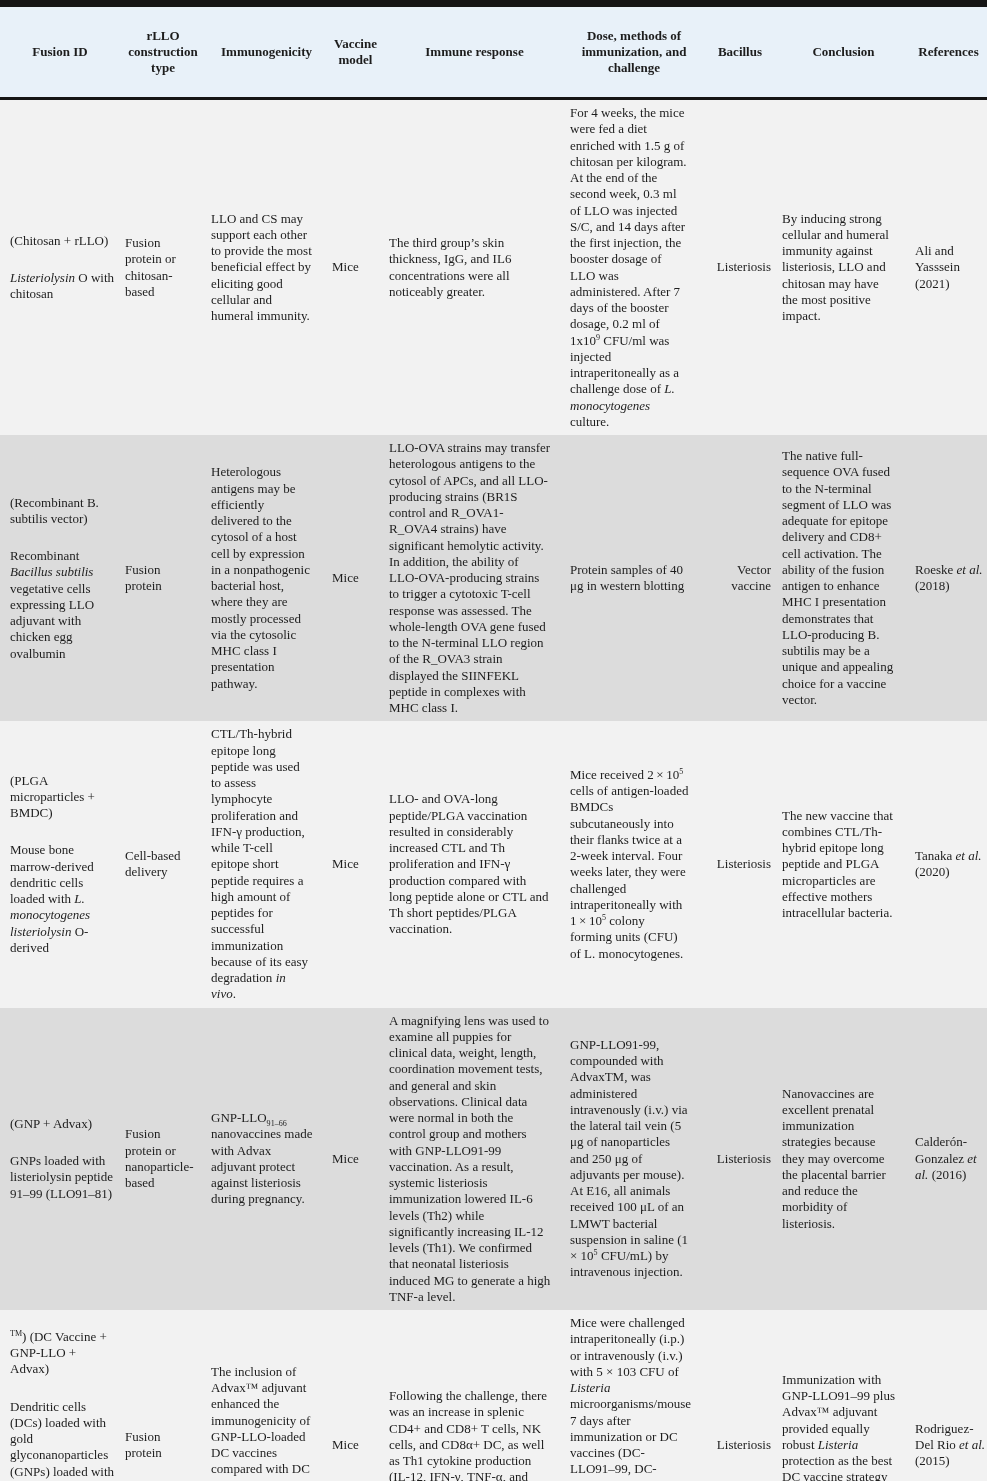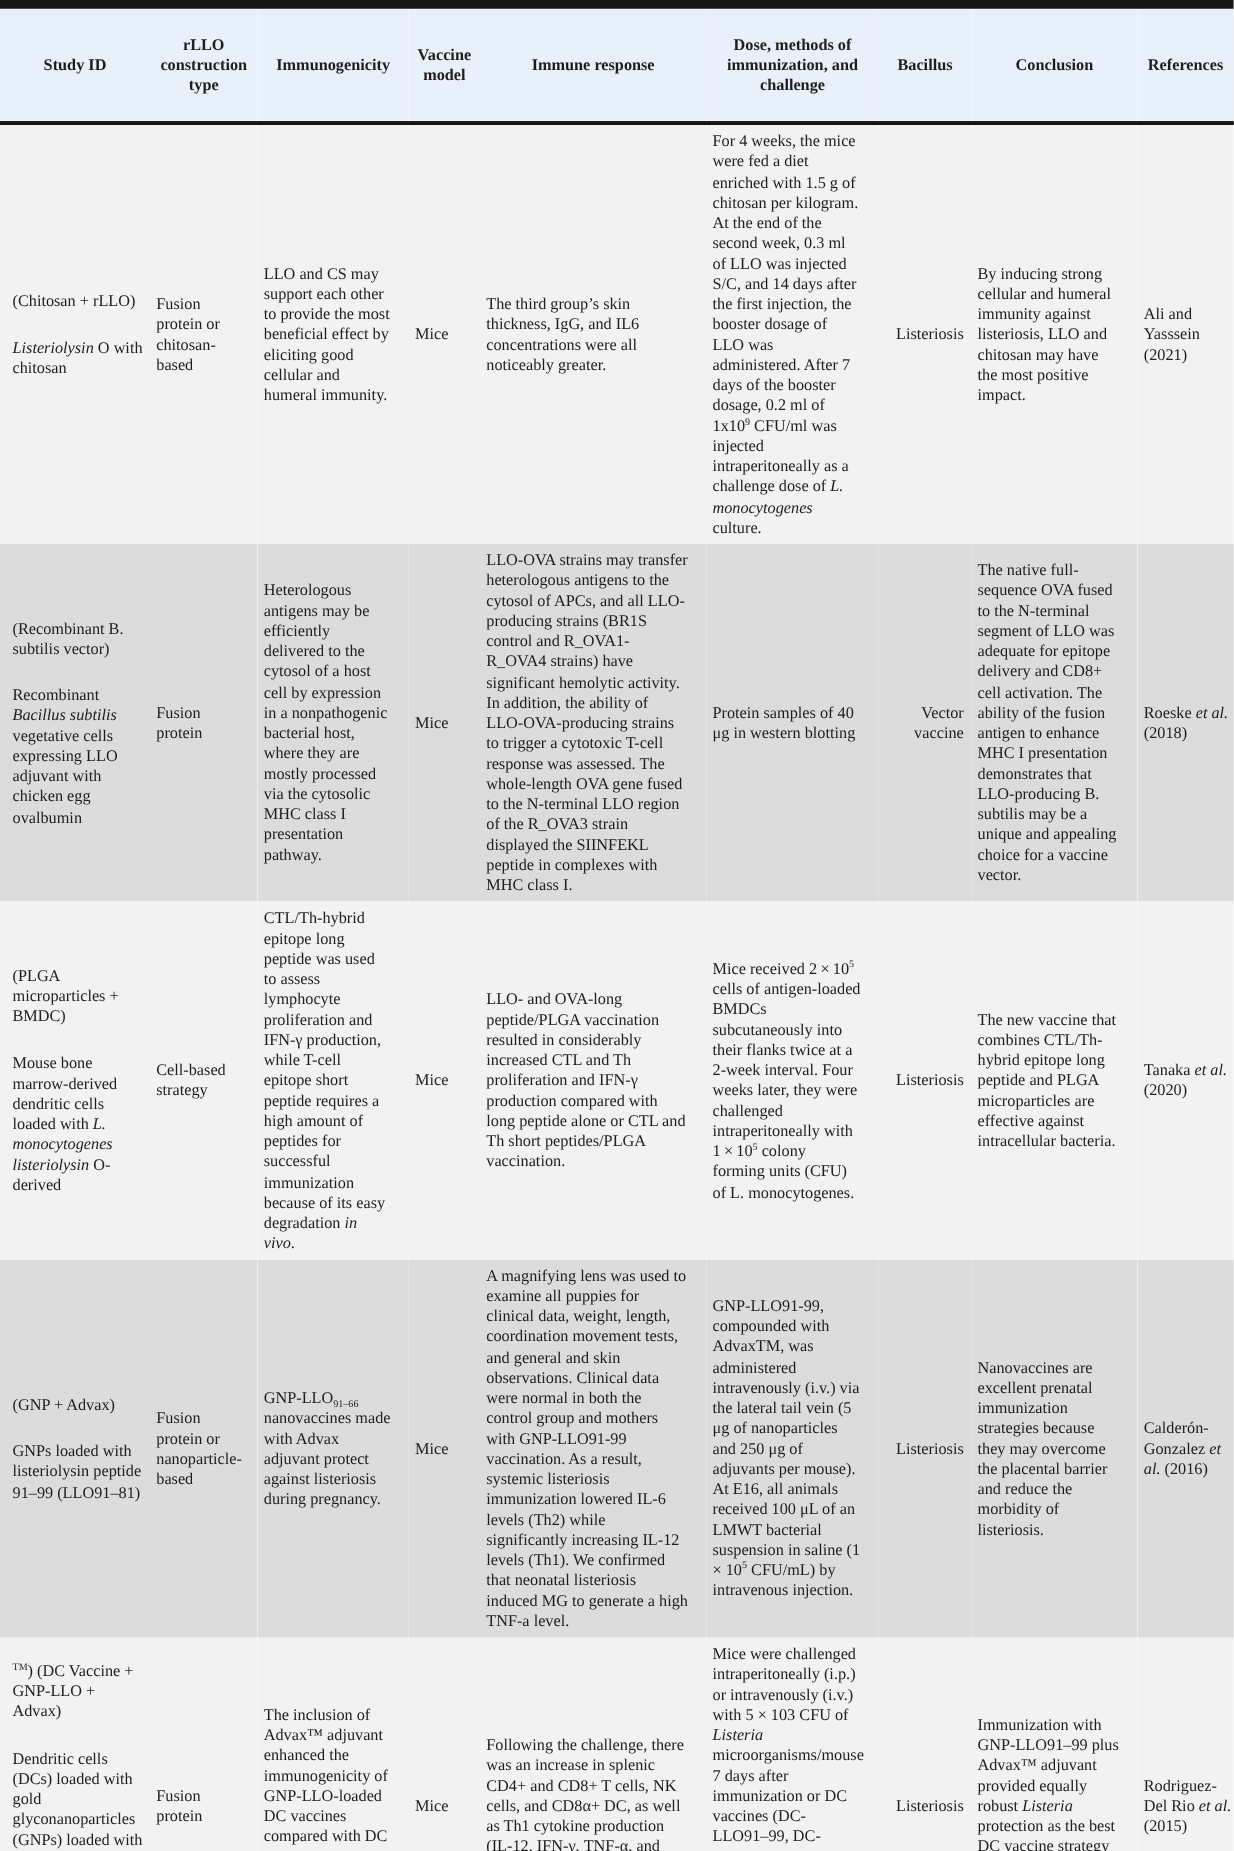--- a/index.html
+++ b/index.html
@@ -49,21 +49,21 @@
         <col style="width:121px">
       <col style="width:57px">
         <col style="width:181px">
         <col style="width:138px">
       <col style="width:74px">
         <col style="width:133px">
         <col style="width:77px">
     </colgroup>
     <thead>
       <tr>
-        <th>Study ID</th>
+        <th>Fusion ID</th>
         <th>rLLO construction type</th>
         <th>Immunogenicity</th>
         <th>Vaccine model</th>
         <th>Immune response</th>
         <th>Dose, methods of immunization, and challenge</th>
         <th>Bacillus</th>
         <th>Conclusion</th>
         <th>References</th>
       </tr>
     </thead>
@@ -96,27 +96,27 @@
     <td class="c7">Vector vaccine</td>
     <td>The native full-sequence OVA fused to the N-terminal segment of LLO was adequate for epitope delivery and CD8+ cell activation. The ability of the fusion antigen to enhance MHC I presentation demonstrates that LLO-producing B. subtilis may be a unique and appealing choice for a vaccine vector.</td>
     <td class="c9">Roeske <i>et al.</i> (2018)</td>
   </tr>
 
   <tr>
     <td class="c1">
       <div class="para">(PLGA microparticles + BMDC)</div>
       <div class="para">Mouse bone marrow-derived dendritic cells loaded with <i>L. monocytogenes listeriolysin</i> O-derived</div>
     </td>
-    <td>Cell-based strategy</td>
+    <td>Cell-based delivery</td>
     <td>CTL/Th-hybrid epitope long peptide was used to assess lymphocyte proliferation and IFN-γ production, while T-cell epitope short peptide requires a high amount of peptides for successful immunization because of its easy degradation <i>in vivo</i>.</td>
     <td>Mice</td>
     <td>LLO- and OVA-long peptide/PLGA vaccination resulted in considerably increased CTL and Th proliferation and IFN-γ production compared with long peptide alone or CTL and Th short peptides/PLGA vaccination.</td>
     <td>Mice received 2 × 10<sup>5</sup> cells of antigen-loaded BMDCs subcutaneously into their flanks twice at a 2-week interval. Four weeks later, they were challenged intraperitoneally with 1 × 10<sup>5</sup> colony forming units (CFU) of L. monocytogenes.</td>
     <td class="c7">Listeriosis</td>
-    <td>The new vaccine that combines CTL/Th-hybrid epitope long peptide and PLGA microparticles are effective against intracellular bacteria.</td>
+    <td>The new vaccine that combines CTL/Th-hybrid epitope long peptide and PLGA microparticles are effective mothers intracellular bacteria.</td>
     <td class="c9">Tanaka <i>et al.</i> (2020)</td>
   </tr>
 
   <tr>
     <td class="c1">
       <div class="para">(GNP + Advax)</div>
       <div class="para">GNPs loaded with listeriolysin peptide 91–99 (LLO91–81)</div>
     </td>
     <td>Fusion protein or nanoparticle-based</td>
     <td>GNP-LLO<sub>91–66</sub> nanovaccines made with Advax adjuvant protect against listeriosis during pregnancy.</td>

